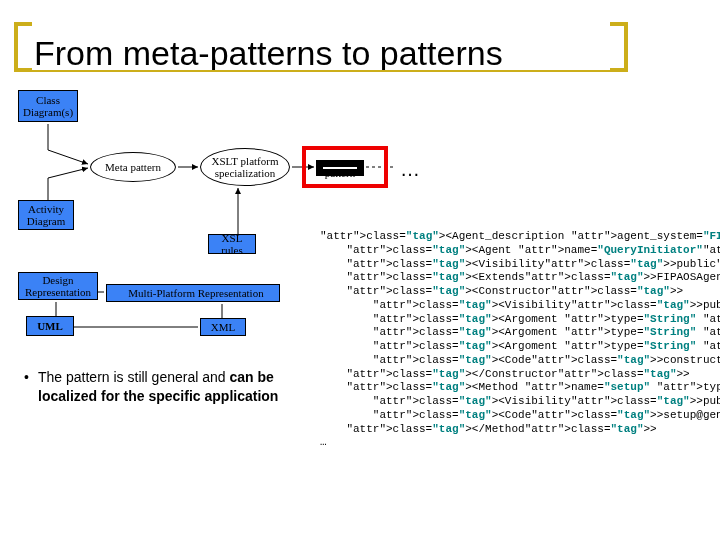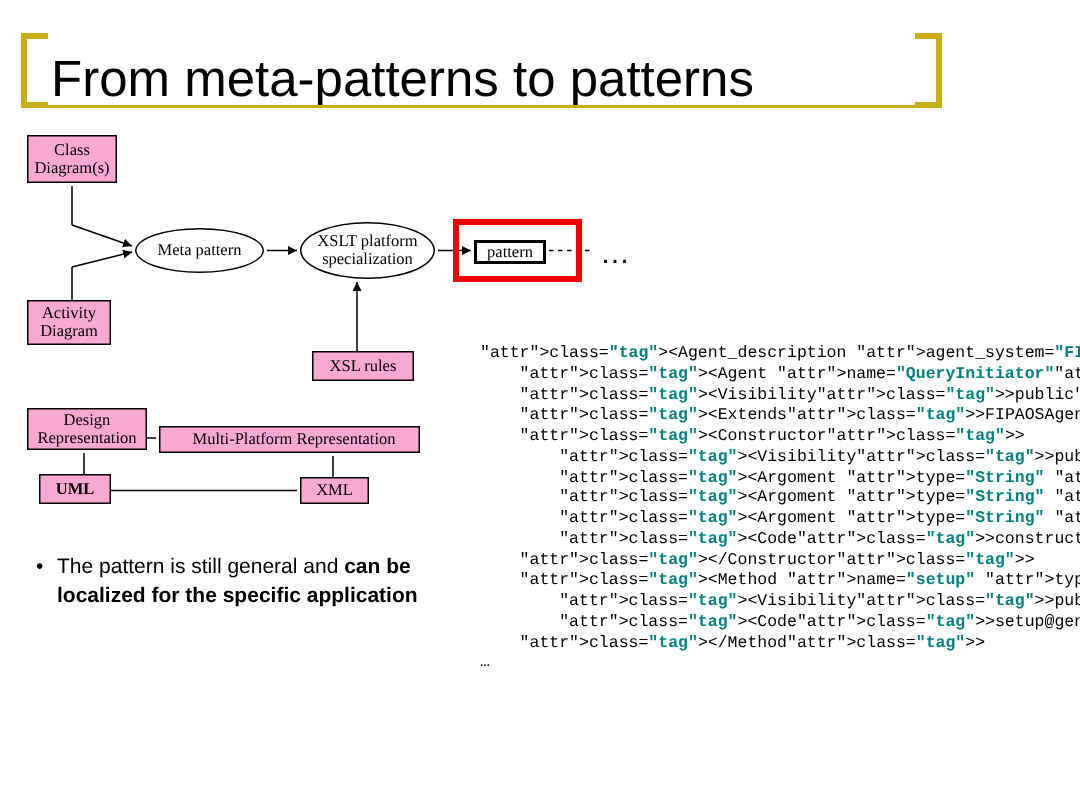--- a/index.html
+++ b/index.html
@@ -5,37 +5,37 @@
   * { box-sizing: border-box; margin: 0; padding: 0; }
   body { width: 720px; height: 540px; font-family: Georgia, 'Times New Roman', serif; background: #fff; position: relative; overflow: hidden; }
   
   .bracket-left, .bracket-right { position: absolute; top: 22px; width: 18px; height: 50px; border: 4px solid #ccae1a; }
   .bracket-left { left: 14px; border-right: none; }
   .bracket-right { left: 610px; border-left: none; }
   
   .title { position: absolute; left: 34px; top: 34px; font-family: Arial, sans-serif; font-size: 34px; font-weight: normal; color: #000; }
   .underline { position: absolute; left: 14px; top: 70px; width: 614px; height: 2px; background: #ccae1a; }
   
-  .node-box { position: absolute; border: 1px solid #000; background: #f9a8d4; font-size: 11px; text-align: center; display: flex; align-items: center; justify-content: center; padding: 2px 4px; line-height: 1.1; }
+  .node-box { position: absolute; border: 1px solid #000; background: #3b82f6; font-size: 11px; text-align: center; display: flex; align-items: center; justify-content: center; padding: 2px 4px; line-height: 1.1; }
   
   .class-diag { left: 18px; top: 90px; width: 60px; height: 32px; }
   .activity-diag { left: 18px; top: 200px; width: 56px; height: 30px; }
   .design-rep { left: 18px; top: 272px; width: 80px; height: 28px; }
   .uml { left: 26px; top: 316px; width: 48px; height: 20px; font-weight: bold; }
   
   .ellipse { position: absolute; border: 1px solid #000; border-radius: 50%; background: #fff; font-size: 11px; display: flex; align-items: center; justify-content: center; text-align: center; line-height: 1.1; }
   .meta-pattern { left: 90px; top: 152px; width: 86px; height: 30px; }
   .xslt-plat { left: 200px; top: 148px; width: 90px; height: 38px; }
   
   .red-box { position: absolute; left: 302px; top: 146px; width: 86px; height: 42px; border: 4px solid #e00; }
-  .pattern-inner { position: absolute; left: 316px; top: 160px; width: 48px; height: 16px; border: 2px solid #000000; font-size: 11px; text-align: center; }
+  .pattern-inner { position: absolute; left: 316px; top: 160px; width: 48px; height: 16px; border: 7px solid #000000; font-size: 11px; text-align: center; }
   
   .dots { position: absolute; left: 400px; top: 158px; font-size: 20px; font-family: Arial; }
   
-  .xsl-rules { left: 208px; top: 234px; width: 68px; height: 20px; font-family: Liberation Serif, serif; }
+  .xsl-rules { left: 208px; top: 234px; width: 48px; height: 20px; font-family: Liberation Serif, serif; }
   .multi-plat { left: 106px; top: 284px; width: 174px; height: 18px; font-size: 11px; padding-left: 10px; }
   .xml { left: 200px; top: 318px; width: 46px; height: 18px; font-size: 11px; }
   
   svg.arrows { position: absolute; left: 0; top: 0; width: 720px; height: 540px; pointer-events: none; }
   
   .bullets { position: absolute; left: 24px; top: 368px; width: 284px; font-family: Arial, sans-serif; font-size: 14px; line-height: 1.35; }
   .bullets li { list-style: none; position: relative; padding-left: 14px; margin-bottom: 6px; }
   .bullets li::before { content: "•"; position: absolute; left: 0; }
   .bullets b { font-weight: bold; }
   

